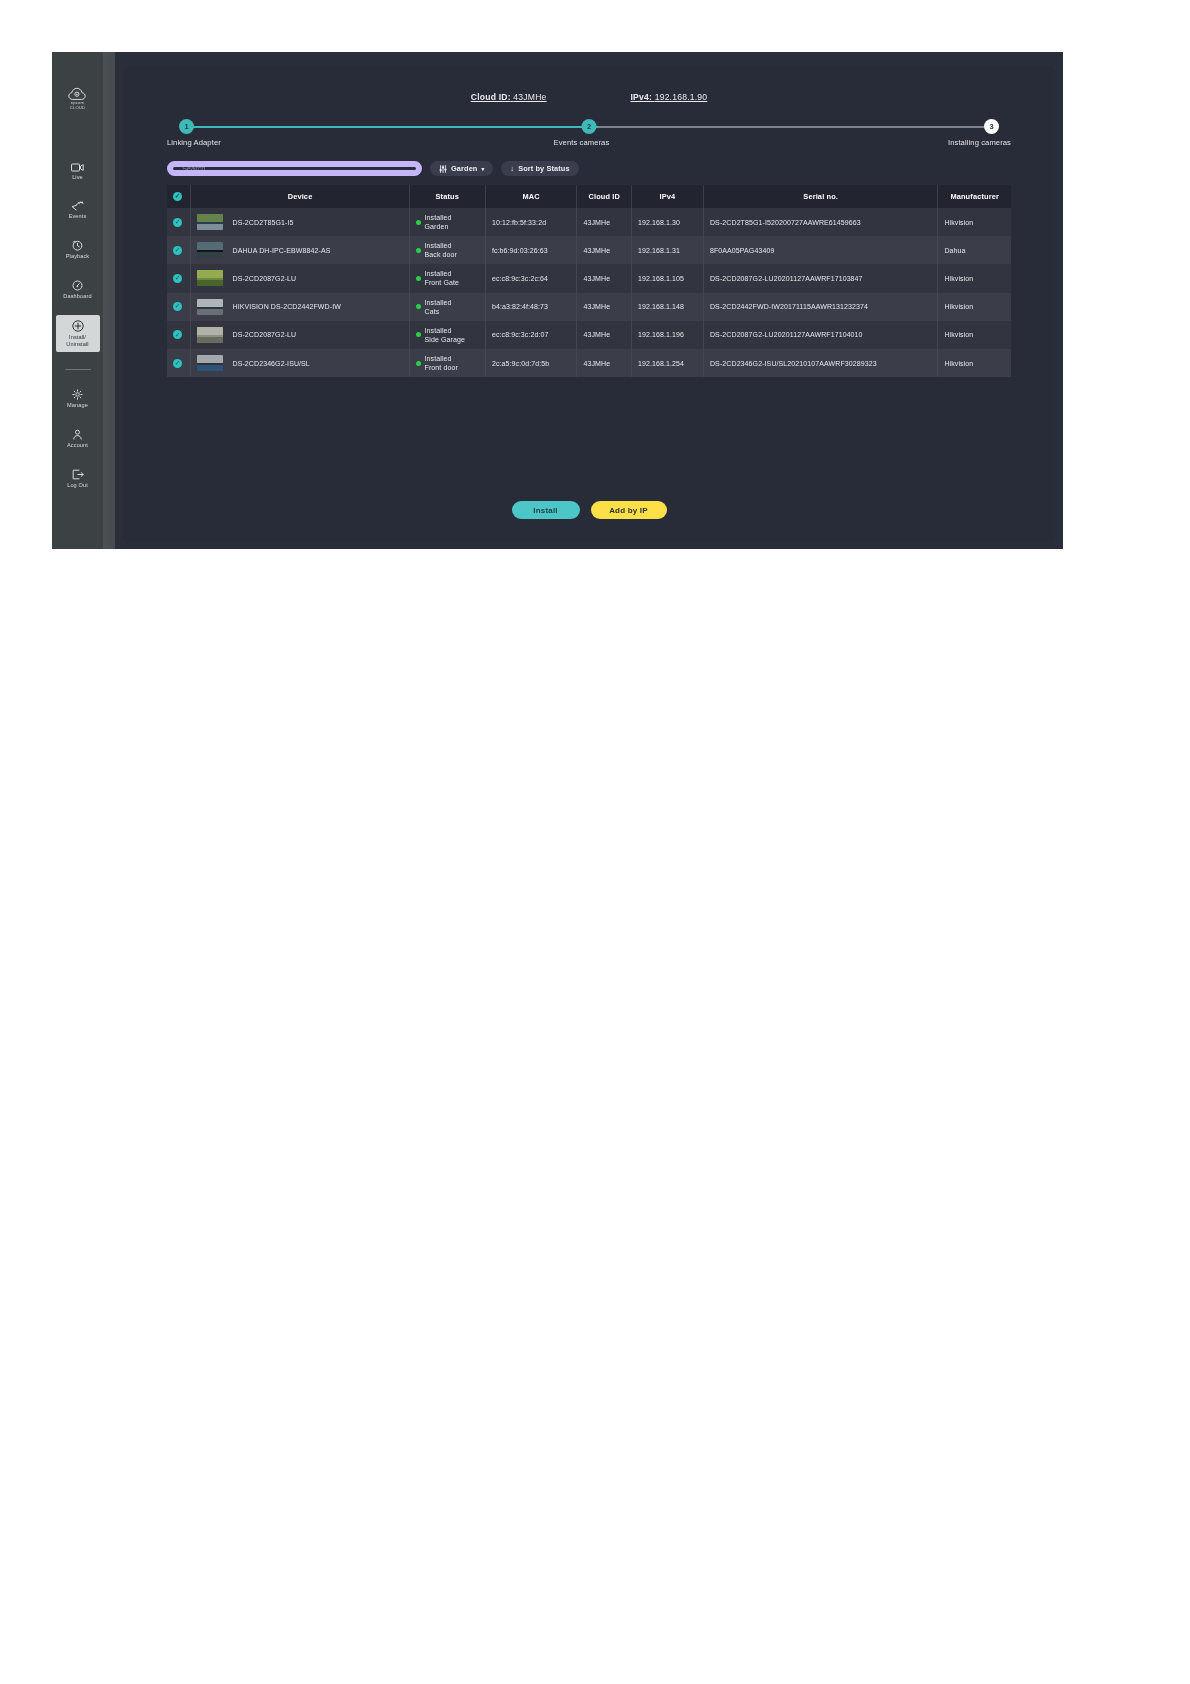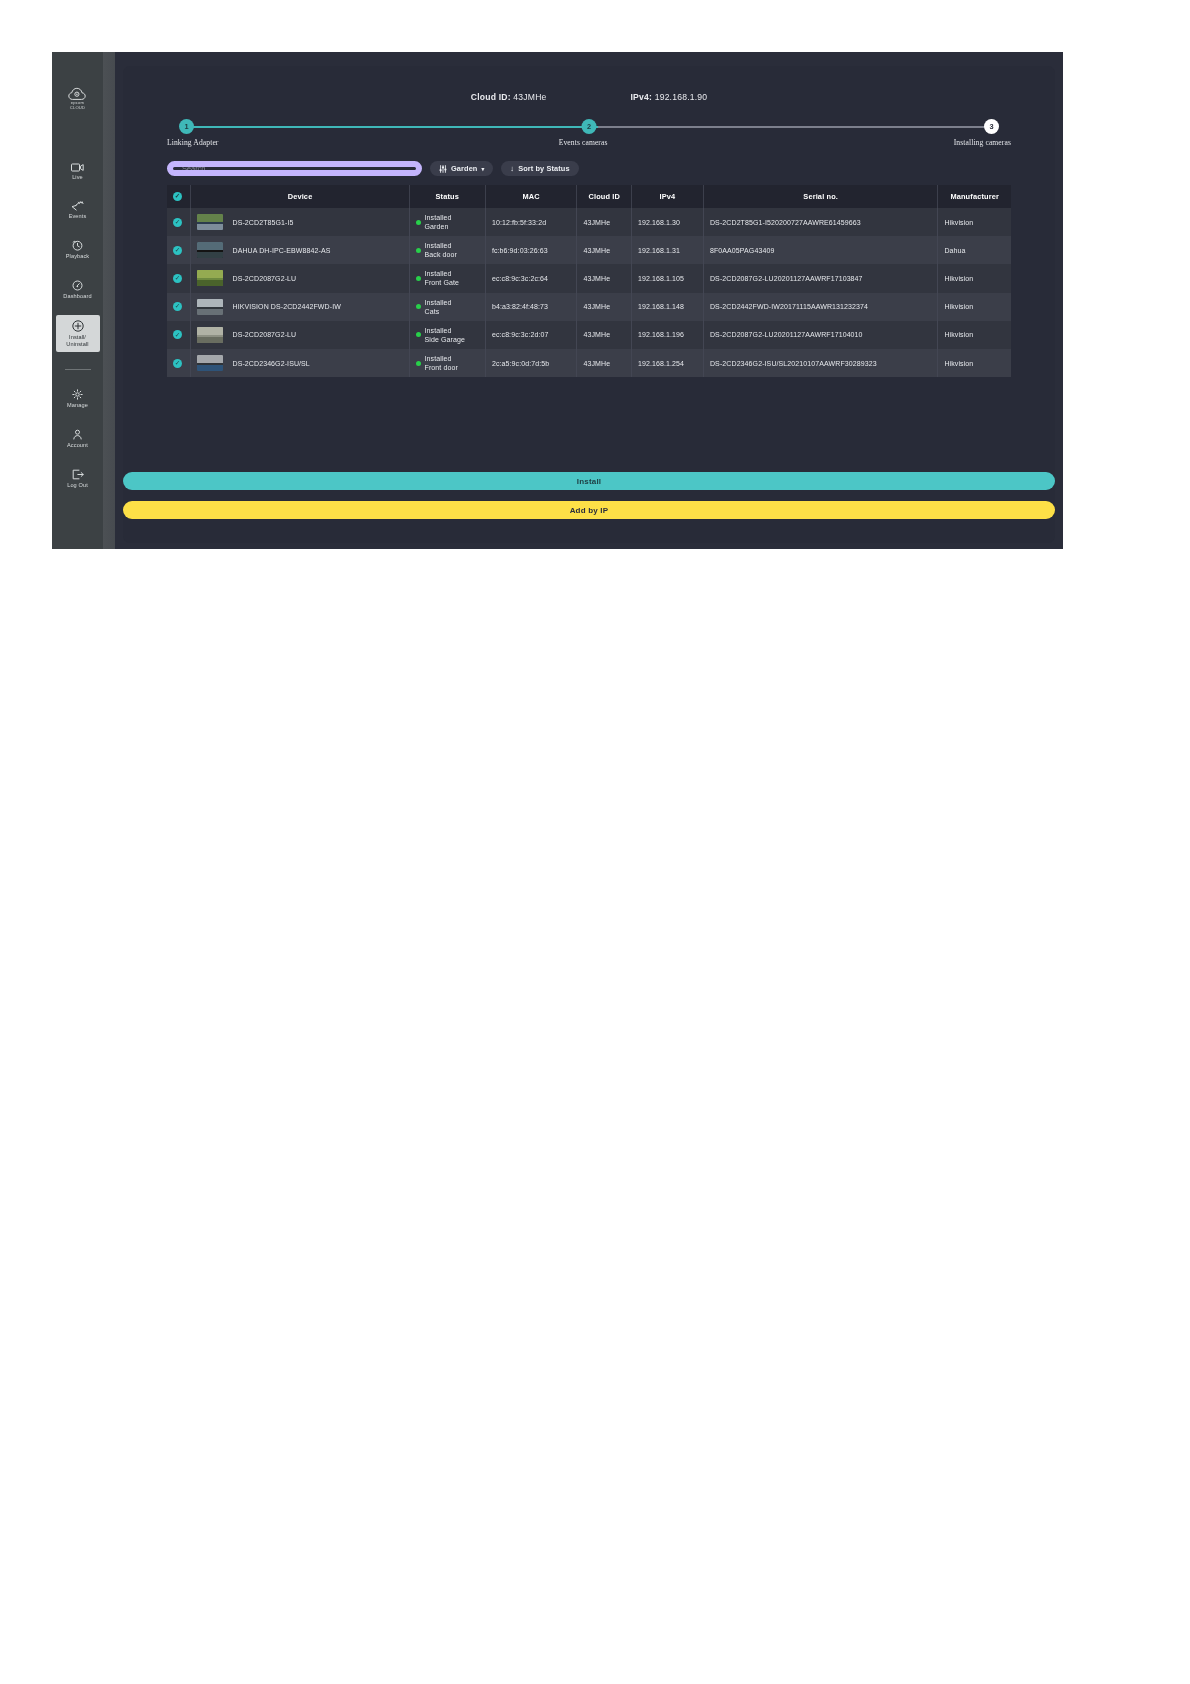--- a/index.html
+++ b/index.html
@@ -43,38 +43,38 @@
     flex: 1; position: relative;
     background: linear-gradient(90deg,#4c5054 0%, #474b50 12px, #2a2d3a 12px, #2a2d3a 100%);
     padding: 14px 14px 0 14px;
   }
   .panel {
     position: absolute; left: 20px; top: 14px; right: 8px; bottom: 6px;
     background: #282b38; border-radius: 7px;
   }
   .idbar {
     display: flex; justify-content: center; gap: 84px;
-    padding-top: 26px; font-size: 8.6px; color: #e9eaee; letter-spacing: .2px;
+    padding-top: 26px; font-size: 8.6px; color: #e9eaee; letter-spacing: .2px; text-decoration: underline;
   }
   .idbar b { font-weight: bold; }
   
   .stepper { position: relative; margin: 17px 56px 0 56px; height: 15px; }
   .track { position: absolute; top: 7px; left: 9px; right: 9px; height: 2px; background: #7c7f8c; }
   .track-done { position: absolute; top: 7px; left: 9px; width: 50%; height: 2px; background: #3fb8b8; }
   .dot {
     position: absolute; top: 0; width: 15px; height: 15px; border-radius: 50%;
     display: flex; align-items: center; justify-content: center;
     font-size: 7.4px; font-weight: bold;
   }
   .dot.teal { background: #3fb8b8; color: #1d3c42; }
   .dot.white { background: #ffffff; color: #2c2f3c; }
   .dot.s1 { left: 0; }
   .dot.s2 { left: 50%; transform: translateX(-50%); }
   .dot.s3 { right: 0; }
-  .steplabels { display:flex; justify-content: space-between; margin: 4px 44px 0 44px; font-family: Liberation Serif, serif; }
+  .steplabels { display:flex; justify-content: space-between; margin: 4px 44px 0 44px; }
   .steplabels span { font-size: 7.6px; color: #e4e6ea; letter-spacing:.1px; }
   .steplabels span.mid { margin-left: -6px; }
   
   .toolbar { display: flex; align-items: center; gap: 8px; margin: 14px 0 0 44px; }
   .search {
     width: 255px; height: 15px; border: 6px solid #c4b5fd; border-radius: 9px;
     background: transparent; color: #9b9eaa; font-size: 7.4px;
     padding: 0 9px; font-family: "Liberation Sans", sans-serif; outline: none;
   }
   .search::placeholder { color: #8b8f9c; }
@@ -116,21 +116,21 @@
   .devcell { display: flex; align-items: center; gap: 9px; }
   .thumb {
     width: 26px; height: 16px; flex: 0 0 26px; border-radius: 1px;
     background: #5a6158; overflow: hidden; position: relative;
   }
   .thumb i { position: absolute; display: block; }
   .status { display: flex; align-items: center; gap: 4px; }
   .sdot { width: 5px; height: 5px; border-radius: 50%; background: #28d04a; flex: 0 0 5px; }
   .stxt { line-height: 1.3; font-size: 7px; }
   
-  .footer { position: absolute; left: 0; right: 0; bottom: 24px; display: flex; justify-content: center; gap: 11px; flex-direction: column; }
+  .footer { position: absolute; left: 0; right: 0; bottom: 24px; display: flex; justify-content: center; gap: 11px; }
   .btn {
     height: 18px; min-width: 68px; border-radius: 10px; border: none;
     font-size: 8px; font-weight: bold; cursor: pointer; letter-spacing: .2px;
     font-family: "Liberation Sans", sans-serif;
   }
   .btn-primary { background: #4cc6c6; color: #1d3b40; }
   .btn-secondary { background: #fde047; color: #2b2f3b; min-width: 76px; }
   svg { display: block; }
 </style>
 </head>

